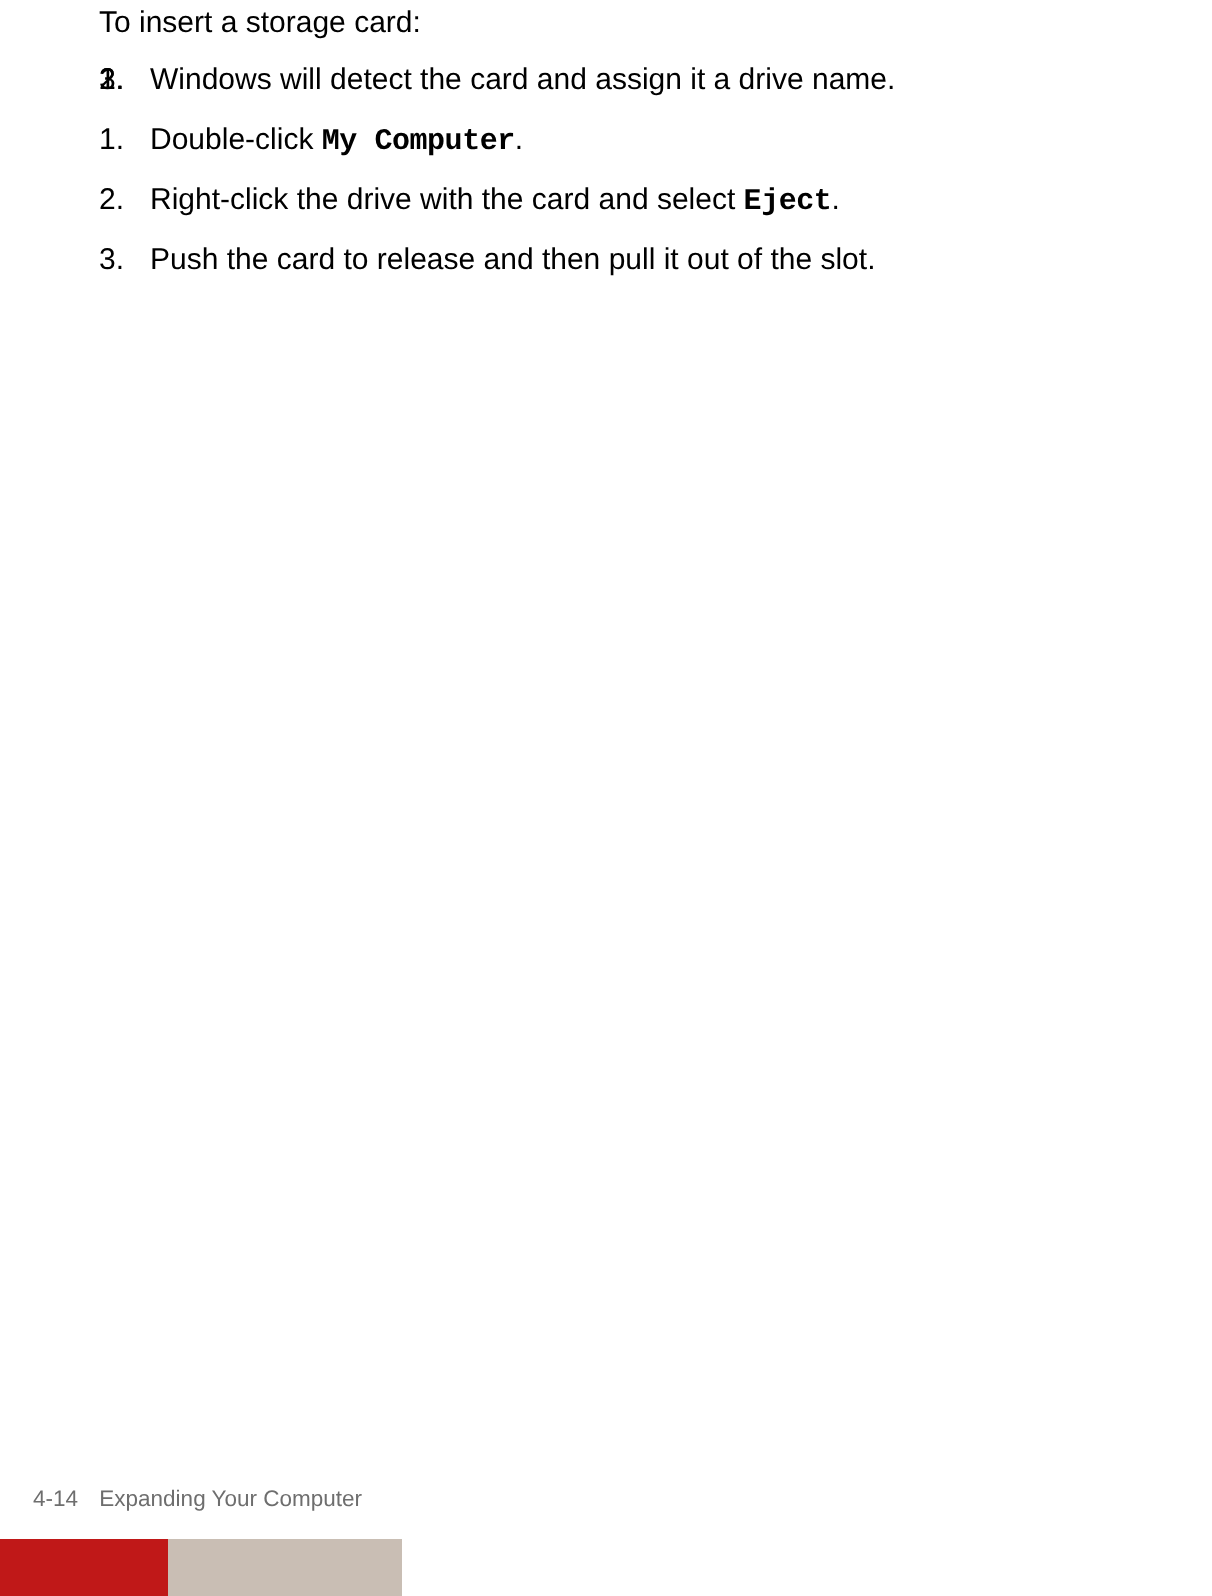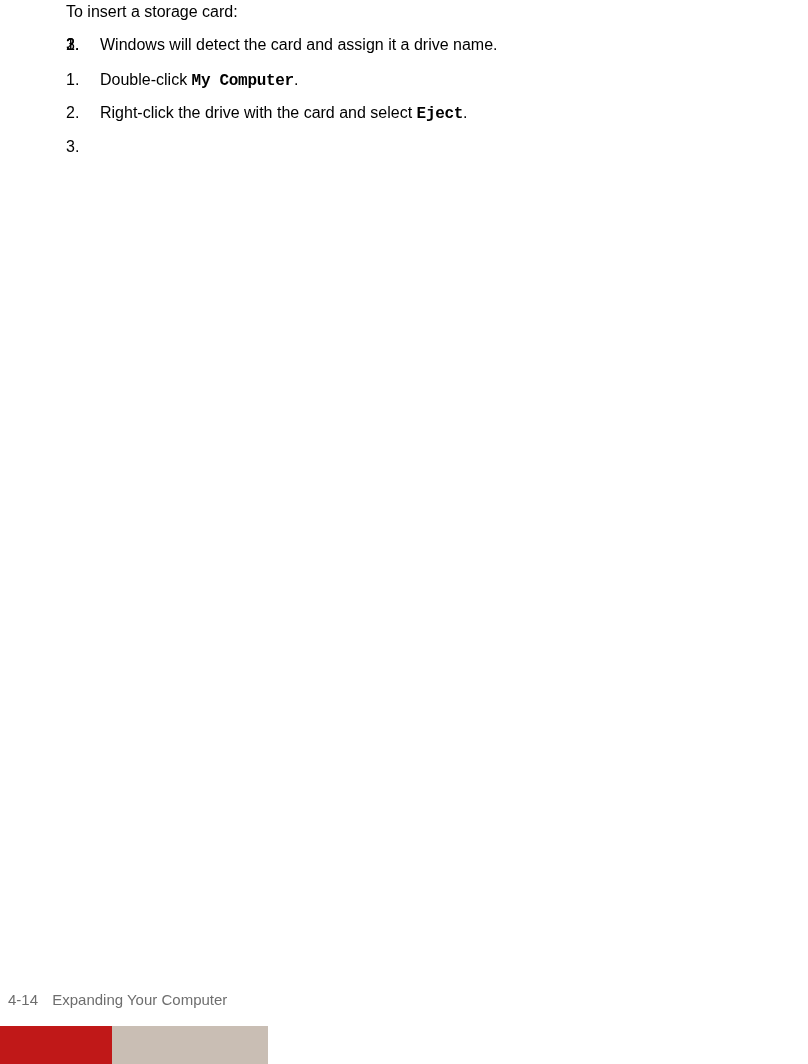--- a/index.html
+++ b/index.html
@@ -11,21 +11,21 @@
       width: 808px;
       height: 1064px;
       background: #ffffff;
       font-family: "Century Gothic", "Avant Garde", "Futura", "Trebuchet MS", sans-serif;
       color: #000000;
       position: relative;
       overflow: hidden;
     }
     .page-content {
       padding: 0 10px 0 66px;
-      font-size: 16px;
+      font-size: 20px;
       line-height: 1.3;
     }
     .intro-line {
       margin-bottom: 12px;
       margin-top: 2px;
     }
     .ordered-list {
       list-style: none;
       counter-reset: item;
       margin-bottom: 14px;
@@ -49,21 +49,21 @@
       letter-spacing: -0.3px;
     }
     .footer {
       position: absolute;
       left: 0;
       right: 0;
       bottom: 0;
     }
     .footer-text {
       position: absolute;
-      left: 8px;
+      left: 22px;
       bottom: 56px;
       font-family: Arial, Helvetica, sans-serif;
       font-size: 15px;
       color: #6e6e6e;
     }
     .footer-text .page-num {
       color: #6e6e6e;
       font-size: 15px;
       margin-right: 10px;
     }
@@ -116,20 +116,21 @@
     <li>
       <span class="num">1.</span>
       <span>Double-click </span><span class="bold-ui">My Computer</span><span>.</span>
     </li>
     <li>
       <span class="num">2.</span>
       <span>Right-click the drive with the card and select </span><span class="bold-ui">Eject</span><span>.</span>
     </li>
     <li>
       <span class="num">3.</span>
+      <span>Push the card to release and then pull it out of the slot.</span>
     </li>
   </ol>
 
 </div>
 
 <div class="footer">
   <div class="footer-text">
     <span class="page-num">4-14</span>
     <span>Expanding Your Computer</span>
   </div>

